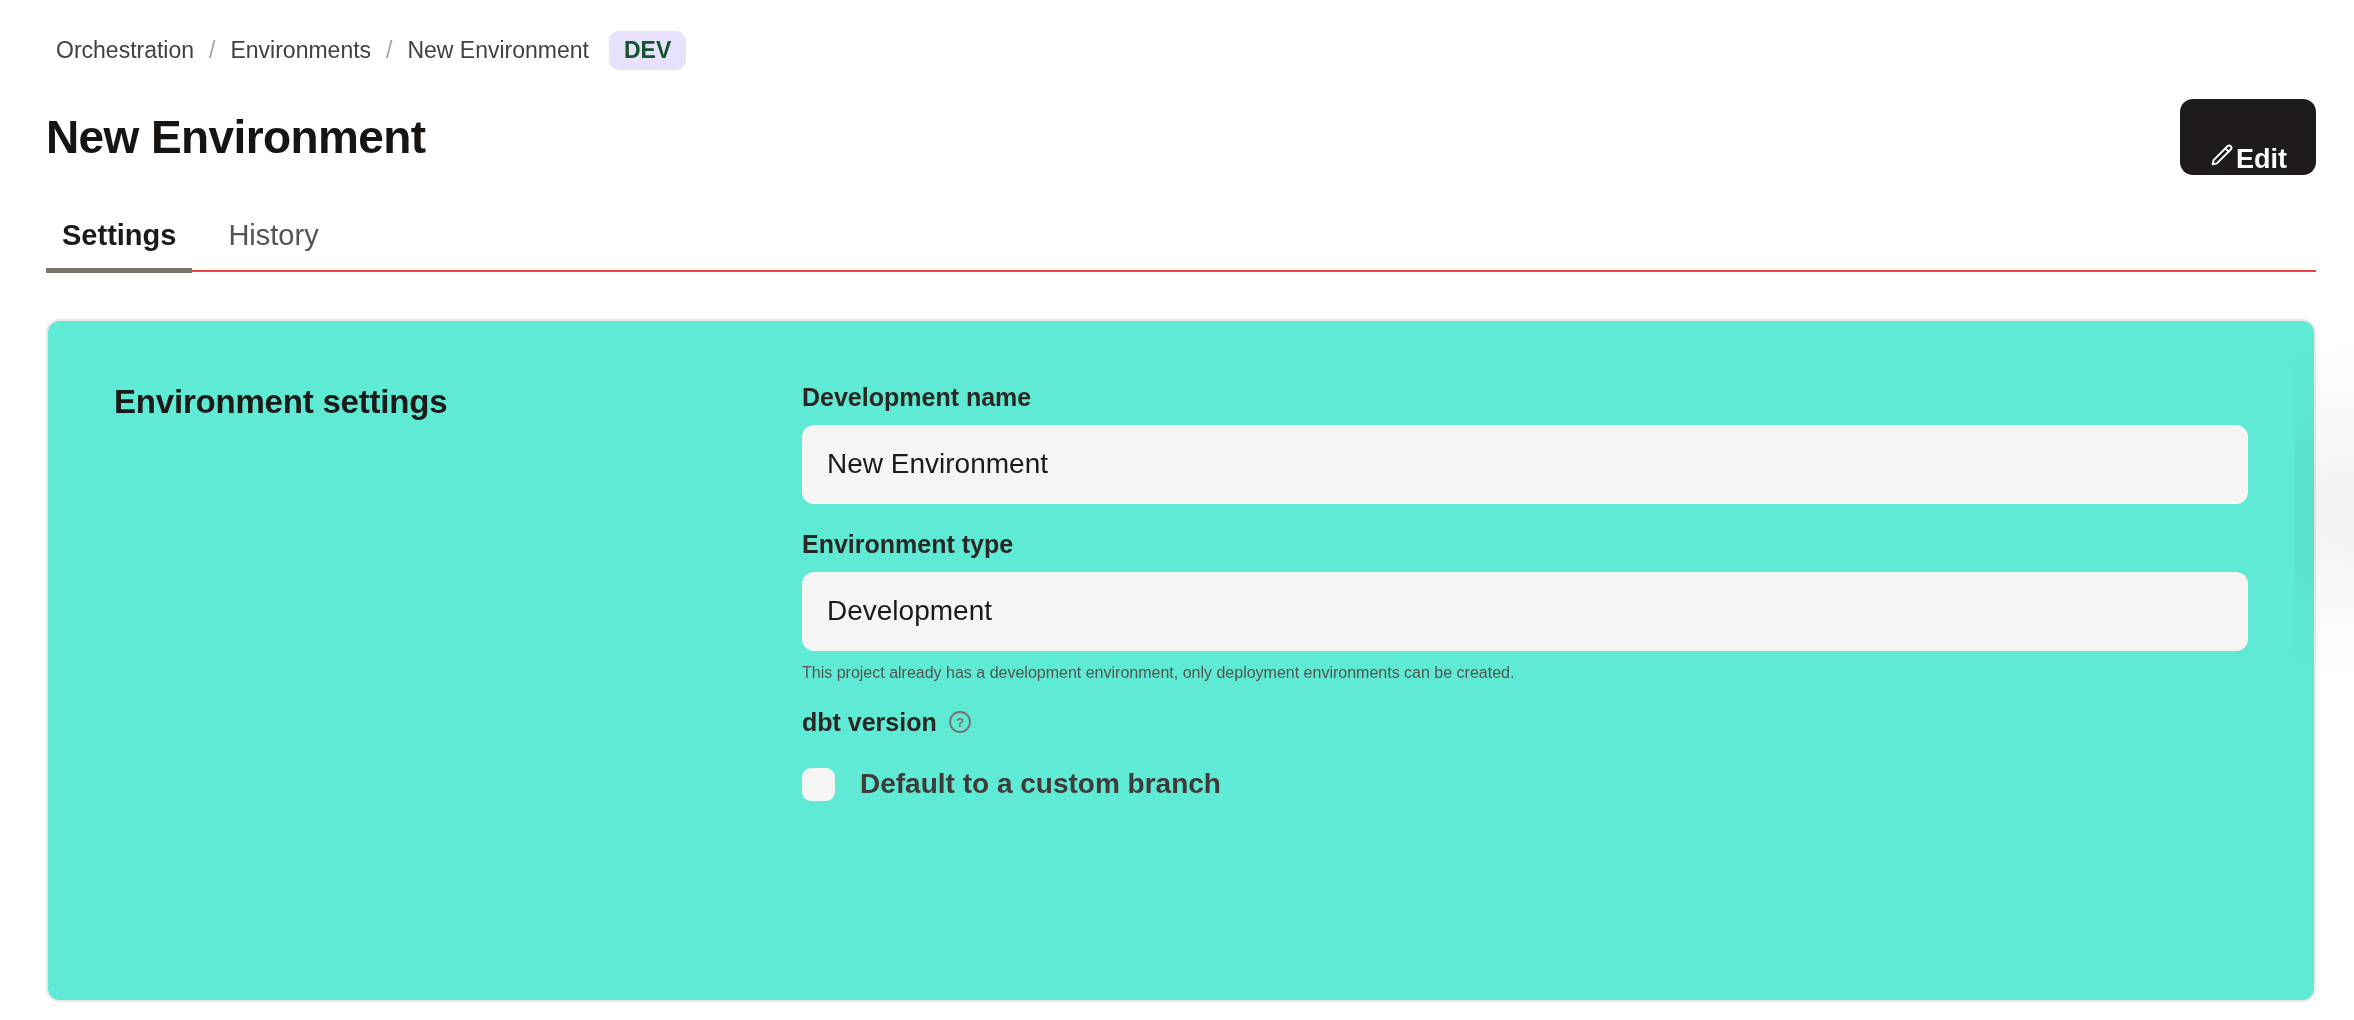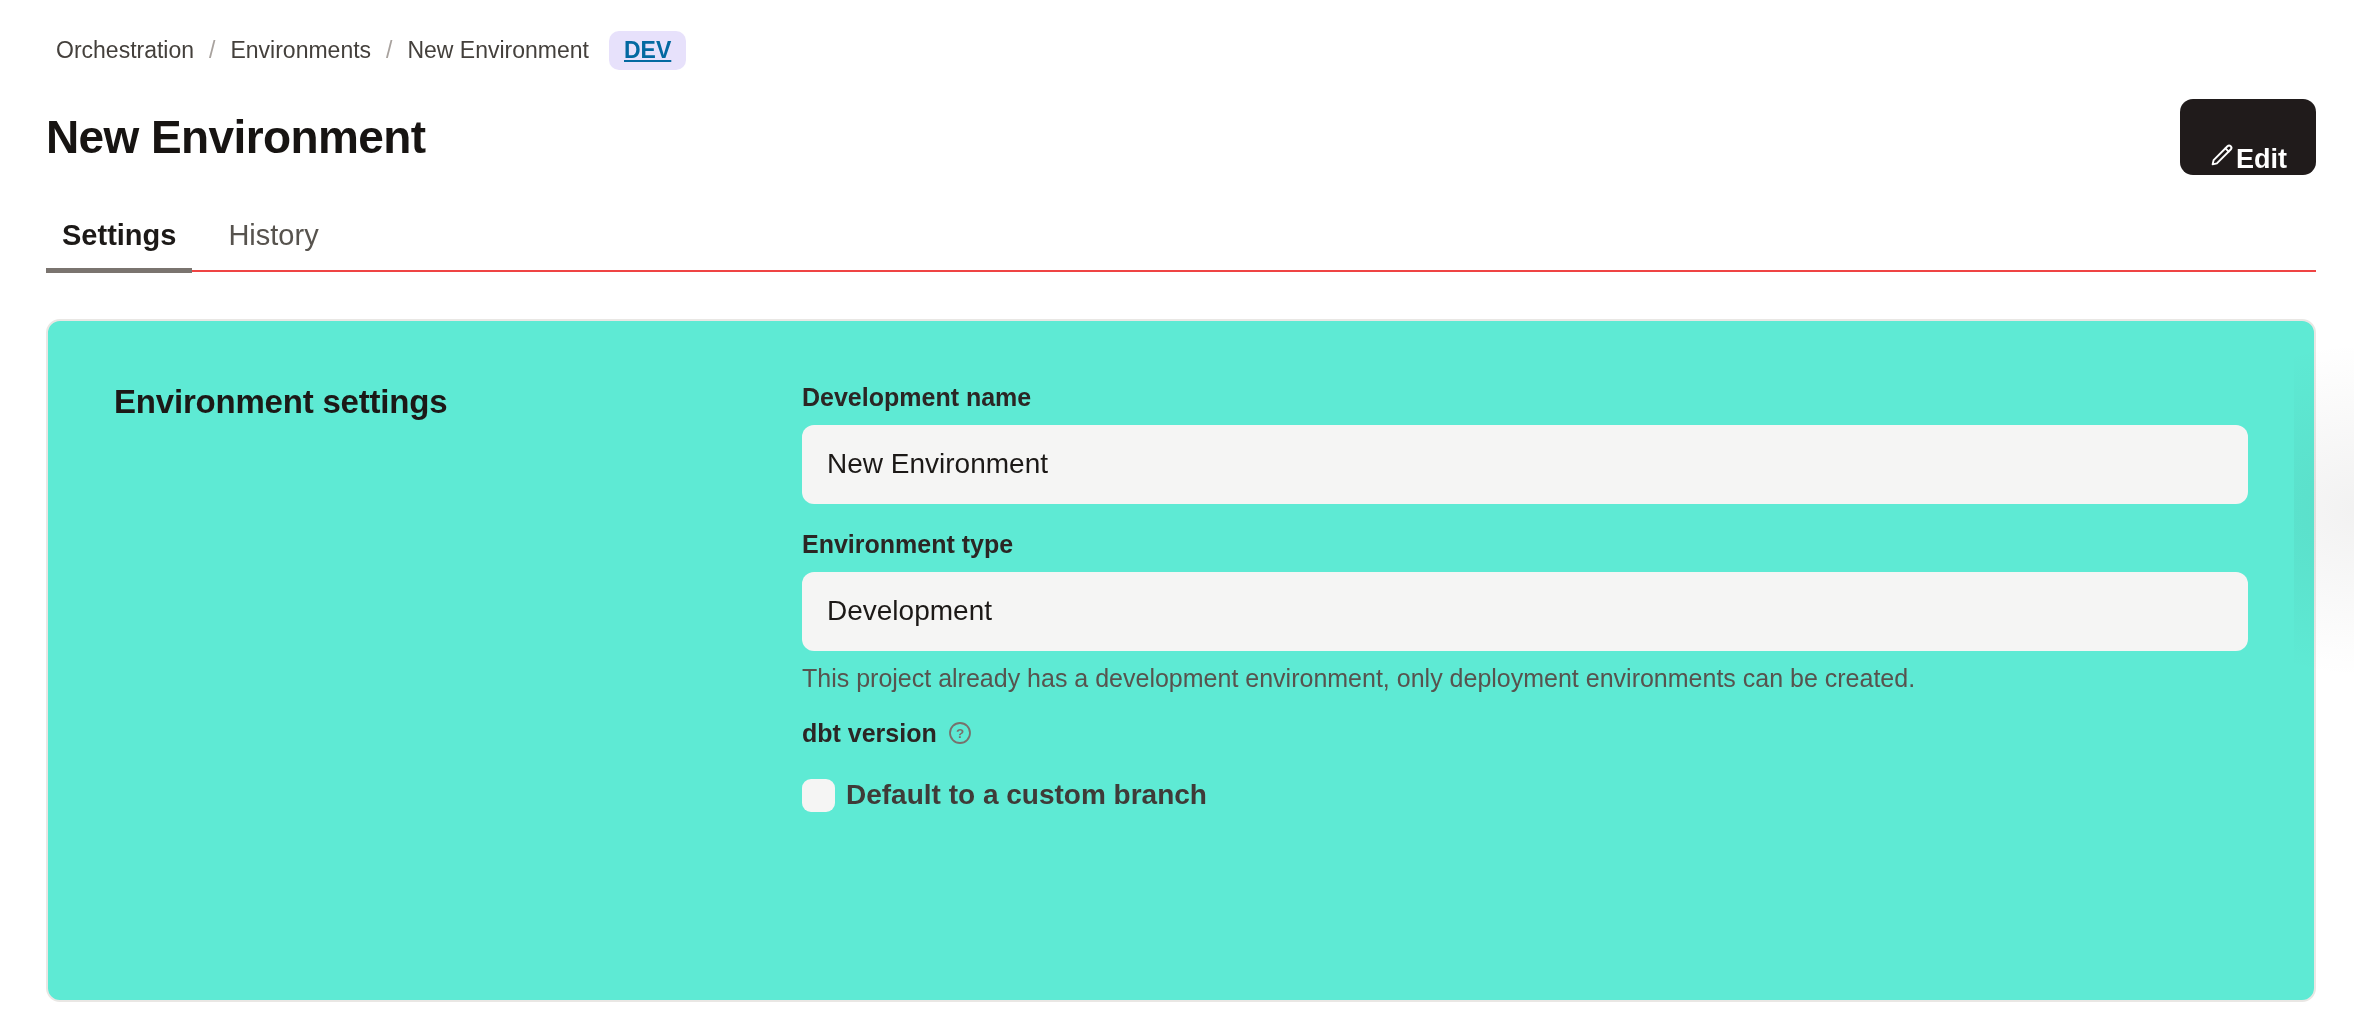--- a/index.html
+++ b/index.html
@@ -10,22 +10,22 @@
   
   .edge-shade { position:absolute; right:0; top:280px; width:60px; height:460px;
     background: radial-gradient(ellipse 300px 240px at 110% 50%, rgba(28,25,23,0.06), rgba(28,25,23,0) 70%);
     pointer-events:none; }
 
   
   .breadcrumb { display:flex; align-items:center; gap:15px; padding-top:31px; margin-left:10px;
     font-size:23px; font-weight:500; color:#44403c; }
   .breadcrumb .sep { color:#a8a29e; font-weight:400; }
   .breadcrumb .crumb { cursor:pointer; }
-  .badge { background:#e7e1fb; color:#0369a1; font-weight:700; font-size:23px;
-    padding:8px 15px; border-radius:10px; margin-left:5px; line-height:1;text-decoration:underline; }
+  .badge { background:#e7e1fb; color:#14532d; font-weight:700; font-size:23px;
+    padding:8px 15px; border-radius:10px; margin-left:5px; line-height:1; }
 
   
   .title-row { display:flex; align-items:center; justify-content:space-between; margin-top:29px; }
   .page-title { font-size:46px; font-weight:700; letter-spacing:-0.6px; color:#171412; }
   .edit-btn { display:flex; align-items:flex-end; background:#201b1b; color:#ffffff;
     border:none; border-radius:13px; height:76px; padding:0 29px; font-size:27px; font-weight:600;
     font-family:"Liberation Sans", sans-serif; cursor:pointer; }
 
   
   .tabs { display:flex; gap:20px; margin-top:34px; border-bottom:2px solid #ef4444; }
@@ -39,23 +39,23 @@
   .card-left { width:688px; flex:none; }
   .section-heading { font-size:33px; font-weight:600; color:#1c1917; letter-spacing:-0.2px; }
   .card-right { flex:1; max-width:1450px; }
 
   .field { margin-top:26px; }
   .field:first-child { margin-top:0; }
   .field-label { display:flex; align-items:center; gap:11px; font-size:25px; font-weight:600;
     color:#2b2624; margin-bottom:13px; }
   .field-input { height:79px; background:#f5f5f4; border-radius:12px; display:flex;
     align-items:center; padding:0 25px; font-size:28px; color:#1c1917; }
-  .helper { margin-top:12px; font-size:25px; color:#57534e; line-height:1.2; }
+  .helper { margin-top:12px; font-size:16px; color:#57534e; line-height:1.2; }
 
-  .checkbox-row { display:flex; align-items:center; gap:11px; margin-top:31px; }
+  .checkbox-row { display:flex; align-items:center; gap:25px; margin-top:31px; }
   .checkbox { width:33px; height:33px; background:#f5f5f4; border-radius:9px; flex:none; cursor:pointer; }
   .checkbox-label { font-size:28px; font-weight:600; color:#3f3b38; }
 
   .help-icon svg { display:block; }
 </style>
 </head>
 <body>
 
 <div class="page">
 

